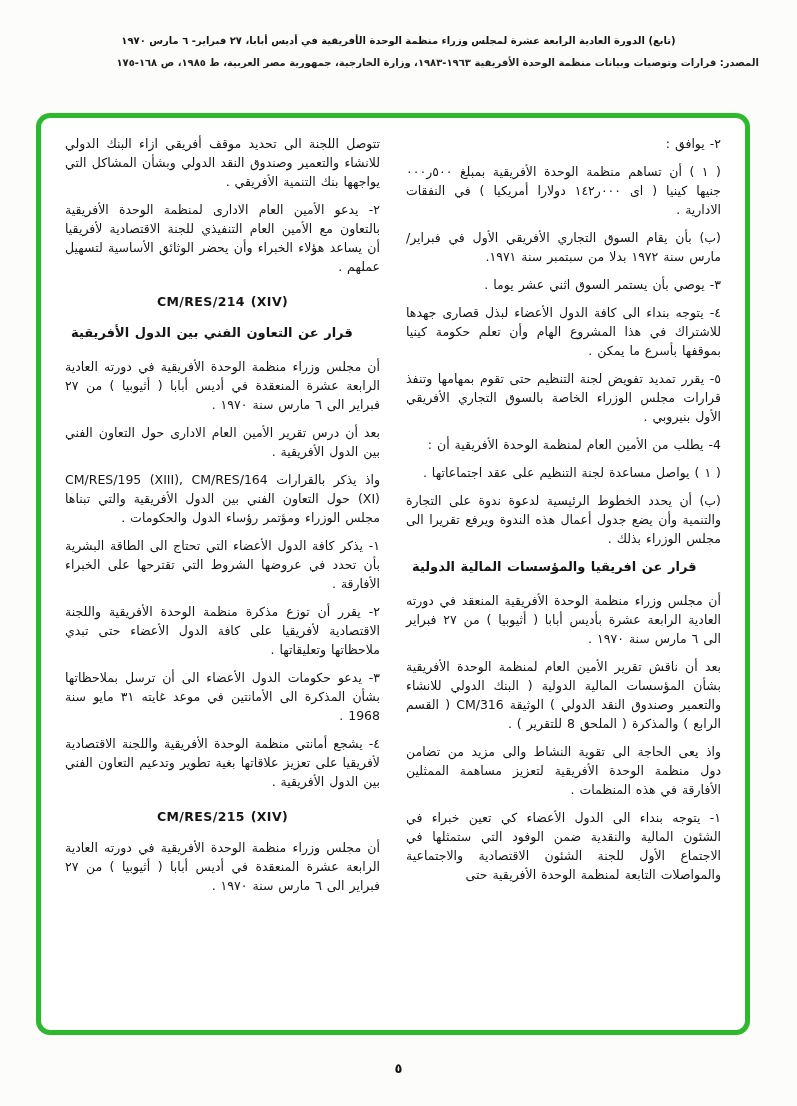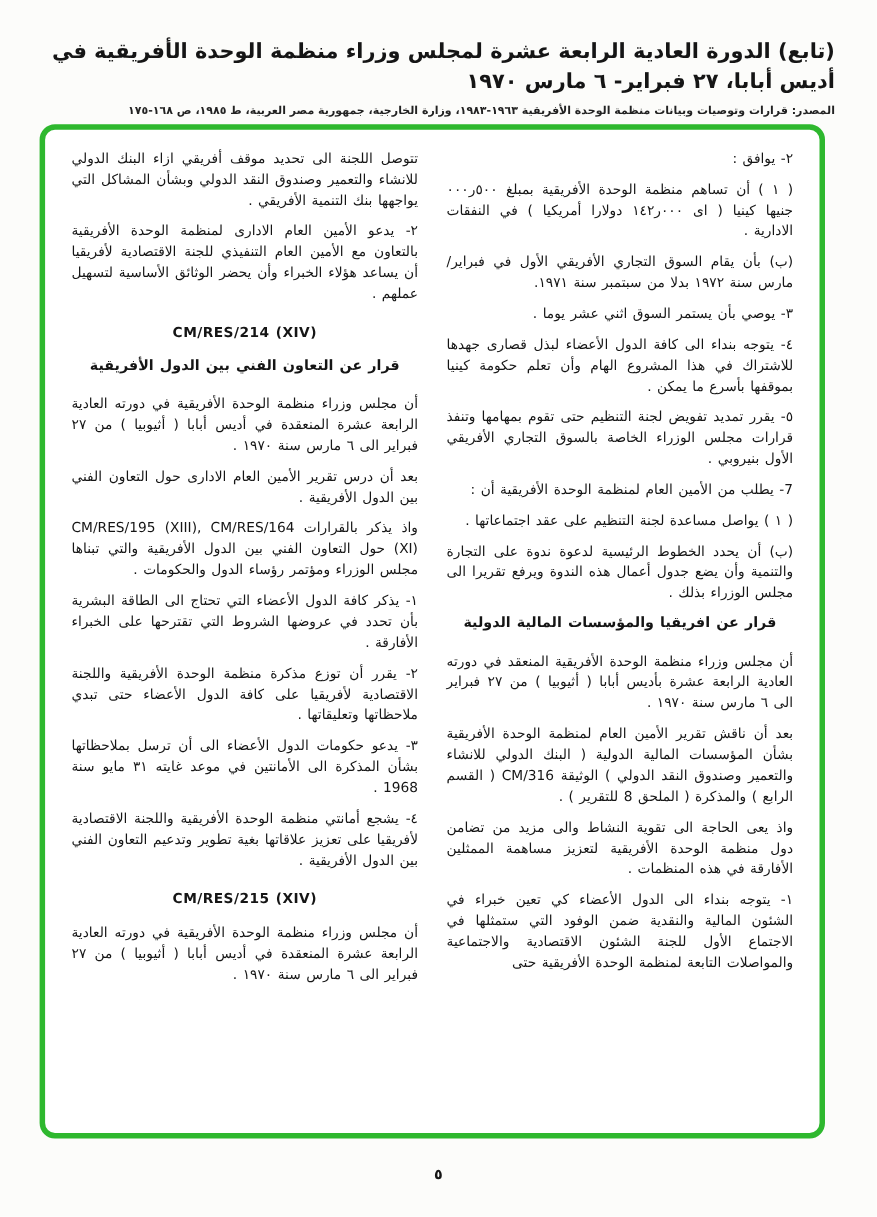--- a/index.html
+++ b/index.html
@@ -8,22 +8,22 @@
     background:#fcfcfa;
     font-family:"DejaVu Sans", sans-serif;
     position:relative;
     color:#151515;
   }
   .page-header{
     position:absolute;top:34px;left:38px;right:38px;
     direction:rtl;
   }
   .header-line1{
-    font-weight:bold;font-size:19px;line-height:1.4;
-    letter-spacing:.2px;
+    font-weight:bold;font-size:10px;line-height:1.4;
+    text-align:center;letter-spacing:.2px;
   }
   .header-line2{
     font-weight:bold;font-size:10px;margin-top:9px;
     text-align:right;color:#222;
   }
   .green-box{
     position:absolute;top:113px;left:36px;
     width:714px;height:922px;
     border:5px solid #2eb82e;border-radius:14px;
     background:#fff;
@@ -40,21 +40,21 @@
     font-size:12.5px;line-height:1.52;
     margin:0 0 9px;word-spacing:1px;
   }
   .block.paragraph{}
   .block.ref{
     direction:ltr;text-align:center;font-weight:bold;
     font-size:12.5px;letter-spacing:.4px;
     margin:16px 0 12px;
   }
   .block.heading{
-    text-align:center;font-weight:bold;font-size:13px;
+    text-align:left;font-weight:bold;font-size:13px;
     margin:4px 6px 14px;
   }
   .page-number{
     position:absolute;bottom:30px;left:0;right:0;
     text-align:center;font-weight:bold;font-size:13px;
   }
 </style>
 </head>
 <body>
 
@@ -65,21 +65,21 @@
 
 <div class="green-box" style="border-color: rgb(46, 184, 46);">
   <div class="columns">
     <div class="col" id="col-right">
         <div class="block paragraph">٢- يوافق :</div>
         <div class="block paragraph">( ١ ) أن تساهم منظمة الوحدة الأفريقية بمبلغ ٥٠٠ر٠٠٠ جنيها كينيا ( اى ٠٠٠ر١٤٢ دولارا أمريكيا ) في النفقات الادارية .</div>
         <div class="block paragraph">(ب) بأن يقام السوق التجاري الأفريقي الأول في فبراير/ مارس سنة ١٩٧٢ بدلا من سبتمبر سنة ١٩٧١.</div>
         <div class="block paragraph">٣- يوصي بأن يستمر السوق اثني عشر يوما .</div>
         <div class="block paragraph">٤- يتوجه بنداء الى كافة الدول الأعضاء لبذل قصارى جهدها للاشتراك في هذا المشروع الهام وأن تعلم حكومة كينيا بموقفها بأسرع ما يمكن .</div>
         <div class="block paragraph">٥- يقرر تمديد تفويض لجنة التنظيم حتى تقوم بمهامها وتنفذ قرارات مجلس الوزراء الخاصة بالسوق التجاري الأفريقي الأول بنيروبي .</div>
-        <div class="block paragraph">7- يطلب من الأمين العام لمنظمة الوحدة الأفريقية أن :</div>
+        <div class="block paragraph">4- يطلب من الأمين العام لمنظمة الوحدة الأفريقية أن :</div>
         <div class="block paragraph">( ١ ) يواصل مساعدة لجنة التنظيم على عقد اجتماعاتها .</div>
         <div class="block paragraph">(ب) أن يحدد الخطوط الرئيسية لدعوة ندوة على التجارة والتنمية وأن يضع جدول أعمال هذه الندوة ويرفع تقريرا الى مجلس الوزراء بذلك .</div>
         <div class="block heading">قرار عن افريقيا والمؤسسات المالية الدولية</div>
         <div class="block paragraph">أن مجلس وزراء منظمة الوحدة الأفريقية المنعقد في دورته العادية الرابعة عشرة بأديس أبابا ( أثيوبيا ) من ٢٧ فبراير الى ٦ مارس سنة ١٩٧٠ .</div>
         <div class="block paragraph">بعد أن ناقش تقرير الأمين العام لمنظمة الوحدة الأفريقية بشأن المؤسسات المالية الدولية ( البنك الدولي للانشاء والتعمير وصندوق النقد الدولي ) الوثيقة CM/316 ( القسم الرابع ) والمذكرة ( الملحق 8 للتقرير ) .</div>
         <div class="block paragraph">واذ يعى الحاجة الى تقوية النشاط والى مزيد من تضامن دول منظمة الوحدة الأفريقية لتعزيز مساهمة الممثلين الأفارقة في هذه المنظمات .</div>
         <div class="block paragraph">١- يتوجه بنداء الى الدول الأعضاء كي تعين خبراء في الشئون المالية والنقدية ضمن الوفود التي ستمثلها في الاجتماع الأول للجنة الشئون الاقتصادية والاجتماعية والمواصلات التابعة لمنظمة الوحدة الأفريقية حتى</div>
       </div>
     <div class="col" id="col-left">
         <div class="block paragraph">تتوصل اللجنة الى تحديد موقف أفريقي ازاء البنك الدولي للانشاء والتعمير وصندوق النقد الدولي وبشأن المشاكل التي يواجهها بنك التنمية الأفريقي .</div>

